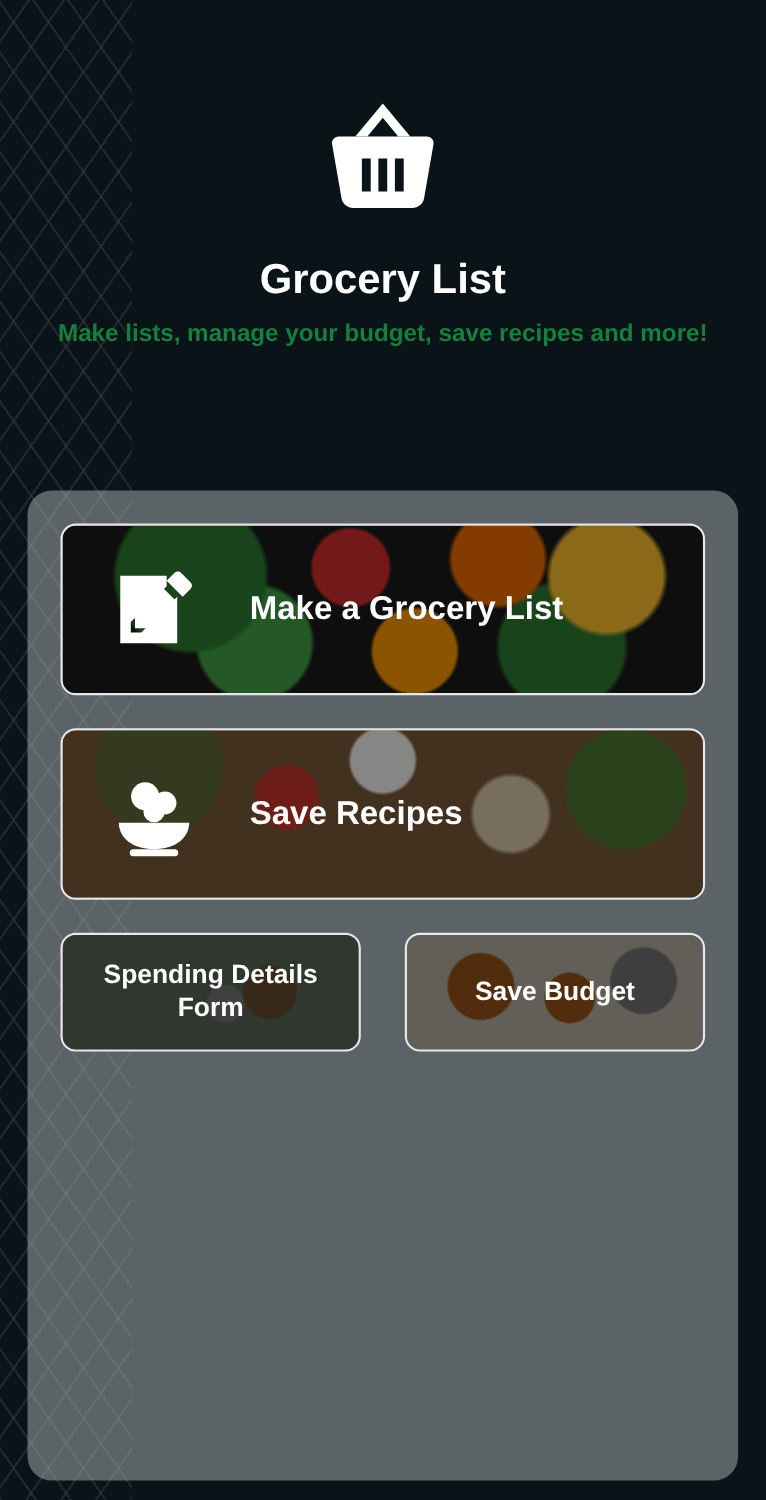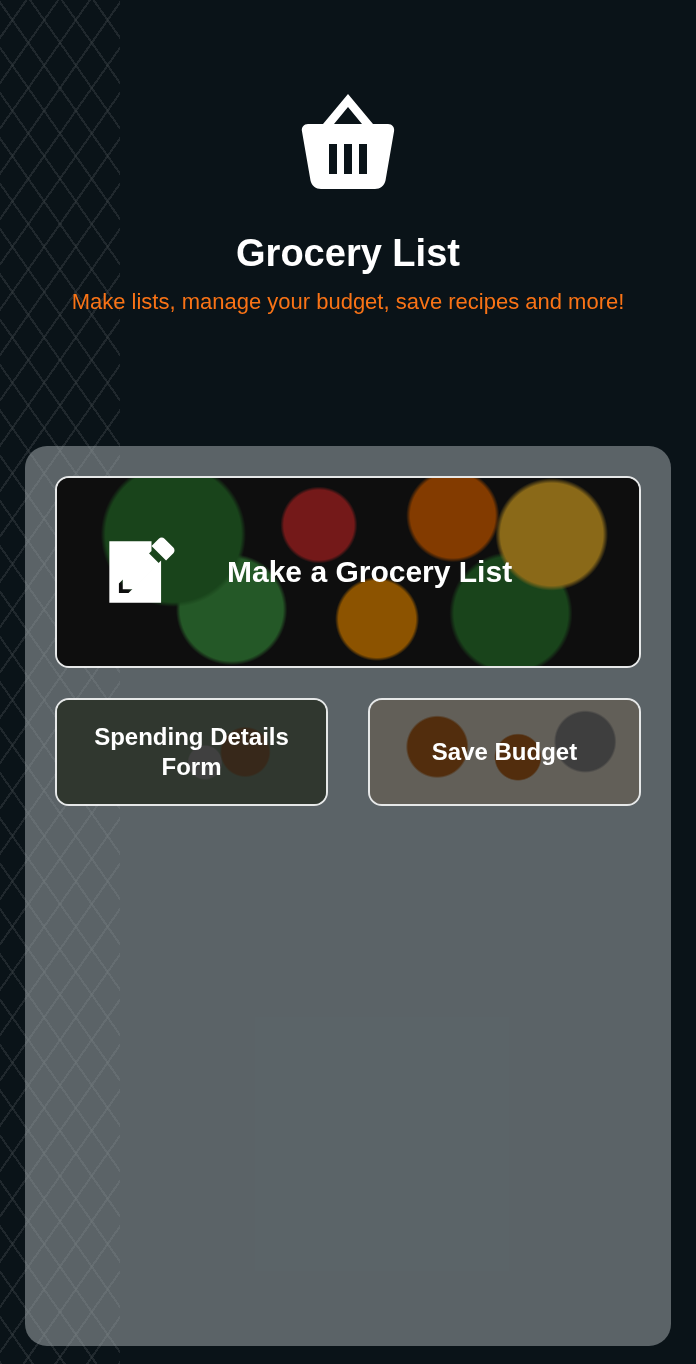--- a/index.html
+++ b/index.html
@@ -29,39 +29,39 @@
 }
 .hero-icon { display: inline-block; }
 .hero-title {
   margin-top: 24px;
   font-size: 38px;
   font-weight: 700;
 }
 .hero-sub {
   margin-top: 14px;
   font-size: 22px;
-  color: #f97316;
-  font-weight: 400;
+  color: #15803d;
+  font-weight: 700;
 }
 .panel {
   position: absolute;
   top: 446px;
   left: 25px;
   right: 25px;
   bottom: 18px;
   background: rgba(158,166,170,0.55);
   border-radius: 22px;
   padding: 30px 30px 24px;
   display: flex;
   flex-direction: column;
   gap: 30px;
 }
 .card {
   position: relative;
-  height: 192px;
+  height: 156px;
   border: 2px solid rgba(255,255,255,0.85);
   border-radius: 14px;
   overflow: hidden;
   display: flex;
   align-items: center;
   padding-left: 28px;
   gap: 32px;
   cursor: pointer;
 }
 .card .bg {
@@ -189,20 +189,33 @@
     <span class="icon">
       <svg width="92" height="92" viewBox="0 0 24 24" fill="#fff">
         <path d="M4 4 H15 V6.5 L6.5 15 V17.5 H9 L17.5 9 V20 H4 Z"></path>
         <path d="M20.7 5.6 L18.4 3.3 C18 2.9 17.3 2.9 16.9 3.3 L15 5.2 L18.8 9 L20.7 7.1 C21.1 6.7 21.1 6 20.7 5.6 Z M7.5 16.5 V13.7 L14.2 7 L17 9.8 L10.3 16.5 Z"></path>
       </svg>
     </span>
     <span class="label">Make a Grocery List</span>
   </div>
 
 
+  <div class="card">
+    <div class="bg bg-recipes"></div>
+    <span class="icon">
+      <svg width="96" height="96" viewBox="0 0 24 24" fill="#fff">
+        <path d="M4 14 H20 C20 17.3 17 20 12 20 C7 20 4 17.3 4 14 Z"></path>
+        <rect x="6.5" y="20" width="11" height="1.6" rx="0.8"></rect>
+        <circle cx="10" cy="8" r="3.2"></circle>
+        <circle cx="14.5" cy="9.5" r="2.6"></circle>
+        <circle cx="12" cy="11.5" r="2.4"></circle>
+      </svg>
+    </span>
+    <span class="label">Save Recipes</span>
+  </div>
 
   <div class="row2">
     <div class="card-small">
       <div class="bg bg-money"></div>
       <span class="label">Spending Details Form</span>
     </div>
     <div class="card-small">
       <div class="bg bg-coins"></div>
       <span class="label">Save Budget</span>
     </div>

